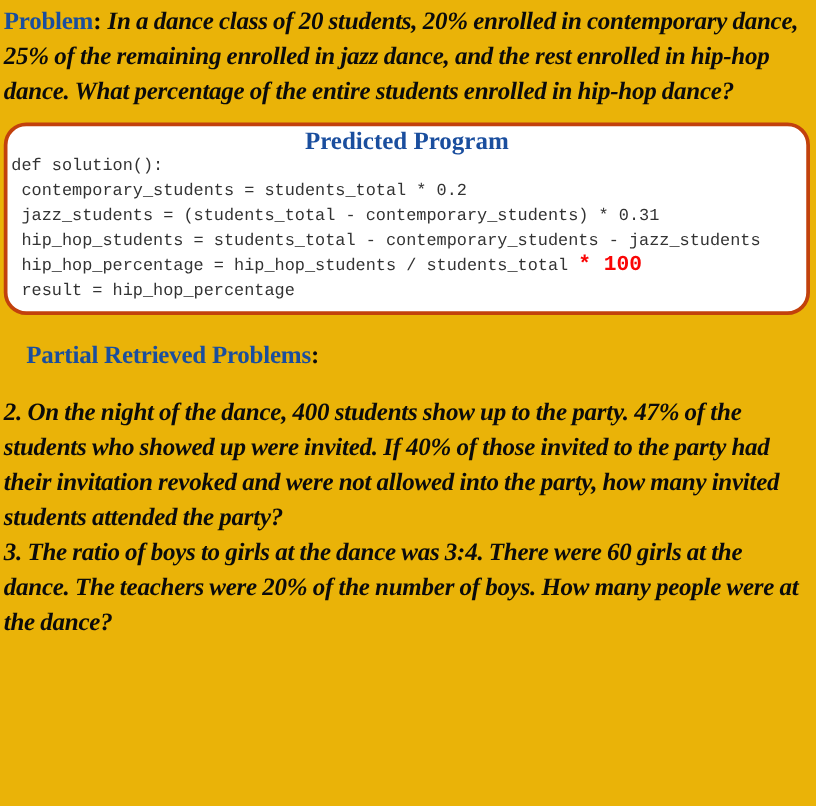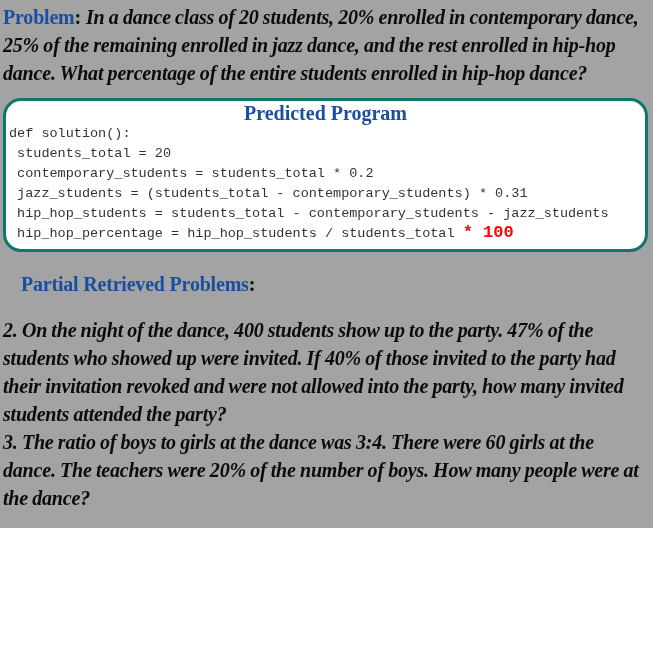--- a/index.html
+++ b/index.html
@@ -1,21 +1,21 @@
 <!DOCTYPE html>
 <html><head>
 <meta charset="utf-8">
 <style>
   html, body { margin: 0; padding: 0; background: #ffffff; }
   .page {
     position: relative;
     width: 653px;
-    height: 528px;
+    height: 645px;
     box-sizing: border-box;
-    background: #a3a3a3;
+    background: #eab308;
     padding: 3px 4px 0 3px;
     overflow: hidden;
     font-family: "Liberation Serif", serif;
   }
   .serif-par {
     margin: 0;
     font-weight: bold;
     font-style: italic;
     font-size: 20px;
     line-height: 28px;
@@ -29,21 +29,21 @@
     color: #1a4e9e;
   }
   .label-colon {
     font-style: normal;
     font-weight: bold;
     color: #0b0b0b;
   }
   .problem-body { margin-left: 5px; }
   .program-box {
     margin: 11px 1px 0 0;
-    border: 3px solid #0f766e;
+    border: 3px solid #c2410c;
     border-radius: 18px;
     padding: 1px 3px 5px 3px;
     background: #ffffff;
   }
   .program-title {
     text-align: center;
     color: #1a4e9e;
     font-weight: bold;
     font-style: normal;
     font-size: 20px;
@@ -77,25 +77,25 @@
 <body>
 
 <div class="page">
 
   <p class="serif-par"><span class="label-blue">Problem</span><span class="label-colon">:</span><span class="problem-body">In a dance class of 20 students, 20% enrolled in contemporary dance, 25% of the remaining enrolled in jazz dance, and the rest enrolled in hip-hop dance. What percentage of the entire students enrolled in hip-hop dance?</span></p>
 
   <div class="program-box">
     <div class="program-title">Predicted Program</div>
     <div class="code-block">
       <div class="code-line"><span>def solution():</span></div>
-      <div class="code-line"><span> students_total = 20</span></div>
       <div class="code-line"><span> contemporary_students = students_total * 0.2</span></div>
       <div class="code-line"><span> jazz_students = (students_total - contemporary_students) * 0.31</span></div>
       <div class="code-line"><span> hip_hop_students = students_total - contemporary_students - jazz_students</span></div>
       <div class="code-line"><span> hip_hop_percentage = hip_hop_students / students_total </span><span class="hl">* 100</span></div>
+      <div class="code-line"><span> result = hip_hop_percentage</span></div>
     </div>
   </div>
 
   <div class="retrieved-section">
     <p class="retrieved-header"><span class="label-blue">Partial Retrieved Problems</span><span class="label-colon">:</span></p>
     <p class="serif-par">2. On the night of the dance, 400 students show up to the party. 47% of the students who showed up were invited. If 40% of those invited to the party had their invitation revoked and were not allowed into the party, how many invited students attended the party?</p>
     <p class="serif-par">3. The ratio of boys to girls at the dance was 3:4. There were 60 girls at the dance. The teachers were 20% of the number of boys. How many people were at the dance?</p>
   </div>
 
 </div>

